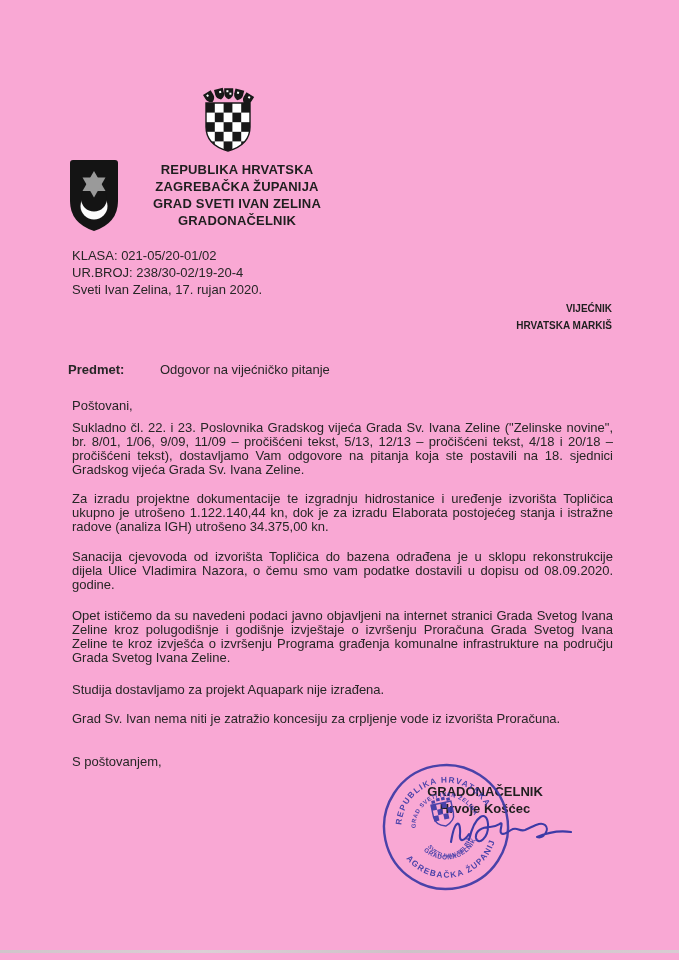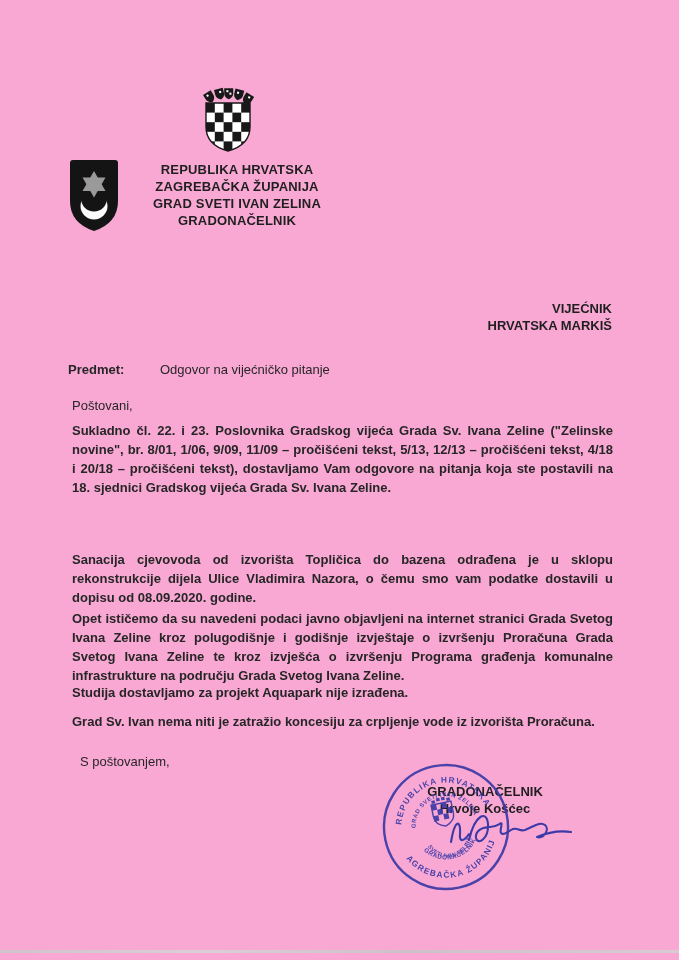--- a/index.html
+++ b/index.html
@@ -12,28 +12,28 @@
     color:#262626;
   }
   .abs{position:absolute;}
   .hdr-text{
     left:112px;top:161px;width:250px;
     text-align:center;font-weight:bold;font-size:13px;line-height:17px;
     letter-spacing:.2px;color:#1f1f1f;
   }
   .ref{left:72px;top:247px;font-size:13px;line-height:17px;}
   .recipient{right:67px;top:300px;width:320px;text-align:right;
-    font-weight:bold;font-size:13px;line-height:17px;color:#1f1f1f;}
+    font-weight:bold;font-size:10px;line-height:17px;color:#1f1f1f;}
   .subject-label{left:68px;top:362px;font-size:13px;font-weight:bold;}
   .subject-value{left:160px;top:362px;font-size:13px;}
   .salutation{left:72px;top:398px;font-size:13px;}
-  .para{left:72px;width:541px;font-size:13px;line-height:19px;
-    text-align:justify;margin:0;font-weight:bold;}
+  .para{left:72px;width:541px;font-size:13px;line-height:14px;
+    text-align:justify;margin:0;}
   .single{text-align:left;}
-  .closing{left:72px;top:754px;font-size:13px;margin-left:8px;}
+  .closing{left:72px;top:754px;font-size:13px;}
   .sig-block{left:394px;top:784px;width:182px;text-align:center;
     font-weight:bold;font-size:13px;line-height:16.5px;color:#1f1f1f;z-index:1;}
   .stamp{left:381px;top:762px;width:130px;height:130px;
     transform:rotate(-12deg);opacity:.92;z-index:2;}
   .sig-scribble{left:445px;top:800px;width:140px;height:58px;z-index:3;}
   .scan-edge{left:0;top:950px;width:679px;height:3px;
     background:linear-gradient(90deg,#c9c9c9 0%,#d6d6d6 30%,#c6c6c6 60%,#d2d2d2 100%);
     opacity:.85;}
   .stamp text{font-family:"Liberation Sans","DejaVu Sans",sans-serif;font-weight:bold;}
 </style>
@@ -87,32 +87,38 @@
     </g>
   </svg>
 
   <div class="abs hdr-text">
     <div>REPUBLIKA HRVATSKA</div>
     <div>ZAGREBAČKA ŽUPANIJA</div>
     <div>GRAD SVETI IVAN ZELINA</div>
     <div>GRADONAČELNIK</div>
   </div>
 
+  <div class="abs ref">
+    <div>KLASA: 021-05/20-01/02</div>
+    <div>UR.BROJ: 238/30-02/19-20-4</div>
+    <div>Sveti Ivan Zelina, 17. rujan 2020.</div>
+  </div>
 
   <div class="abs recipient">
     <div>VIJEĆNIK</div>
     <div>HRVATSKA MARKIŠ</div>
   </div>
 
   <div class="abs subject-label">Predmet:</div>
   <div class="abs subject-value">Odgovor na vijećničko pitanje</div>
 
   <div class="abs salutation">Poštovani,</div>
 
   <p class="abs para" style="top:421px;">Sukladno čl. 22. i 23. Poslovnika Gradskog vijeća Grada Sv. Ivana Zeline ("Zelinske novine", br. 8/01, 1/06, 9/09, 11/09 – pročišćeni tekst, 5/13, 12/13 – pročišćeni tekst, 4/18 i 20/18 – pročišćeni tekst), dostavljamo Vam odgovore na pitanja koja ste postavili na 18. sjednici Gradskog vijeća Grada Sv. Ivana Zeline.</p>
+  <p class="abs para" style="top:492px;">Za izradu projektne dokumentacije te izgradnju hidrostanice i uređenje izvorišta Topličica ukupno je utrošeno 1.122.140,44 kn, dok je za izradu Elaborata postojećeg stanja i istražne radove (analiza IGH) utrošeno 34.375,00 kn.</p>
   <p class="abs para" style="top:550px;">Sanacija cjevovoda od izvorišta Topličica do bazena odrađena je u sklopu rekonstrukcije dijela Ulice Vladimira Nazora, o čemu smo vam podatke dostavili u dopisu od 08.09.2020. godine.</p>
   <p class="abs para" style="top:609px;">Opet ističemo da su navedeni podaci javno objavljeni na internet stranici Grada Svetog Ivana Zeline kroz polugodišnje i godišnje izvještaje o izvršenju Proračuna Grada Svetog Ivana Zeline te kroz izvješća o izvršenju Programa građenja komunalne infrastrukture na području Grada Svetog Ivana Zeline.</p>
   <p class="abs para single" style="top:683px;">Studija dostavljamo za projekt Aquapark nije izrađena.</p>
   <p class="abs para single" style="top:712px;">Grad Sv. Ivan nema niti je zatražio koncesiju za crpljenje vode iz izvorišta Proračuna.</p>
 
   <div class="abs closing">S poštovanjem,</div>
 
   <div class="abs sig-block">
     <div>GRADONAČELNIK</div>
     <div>Hrvoje Košćec</div>

